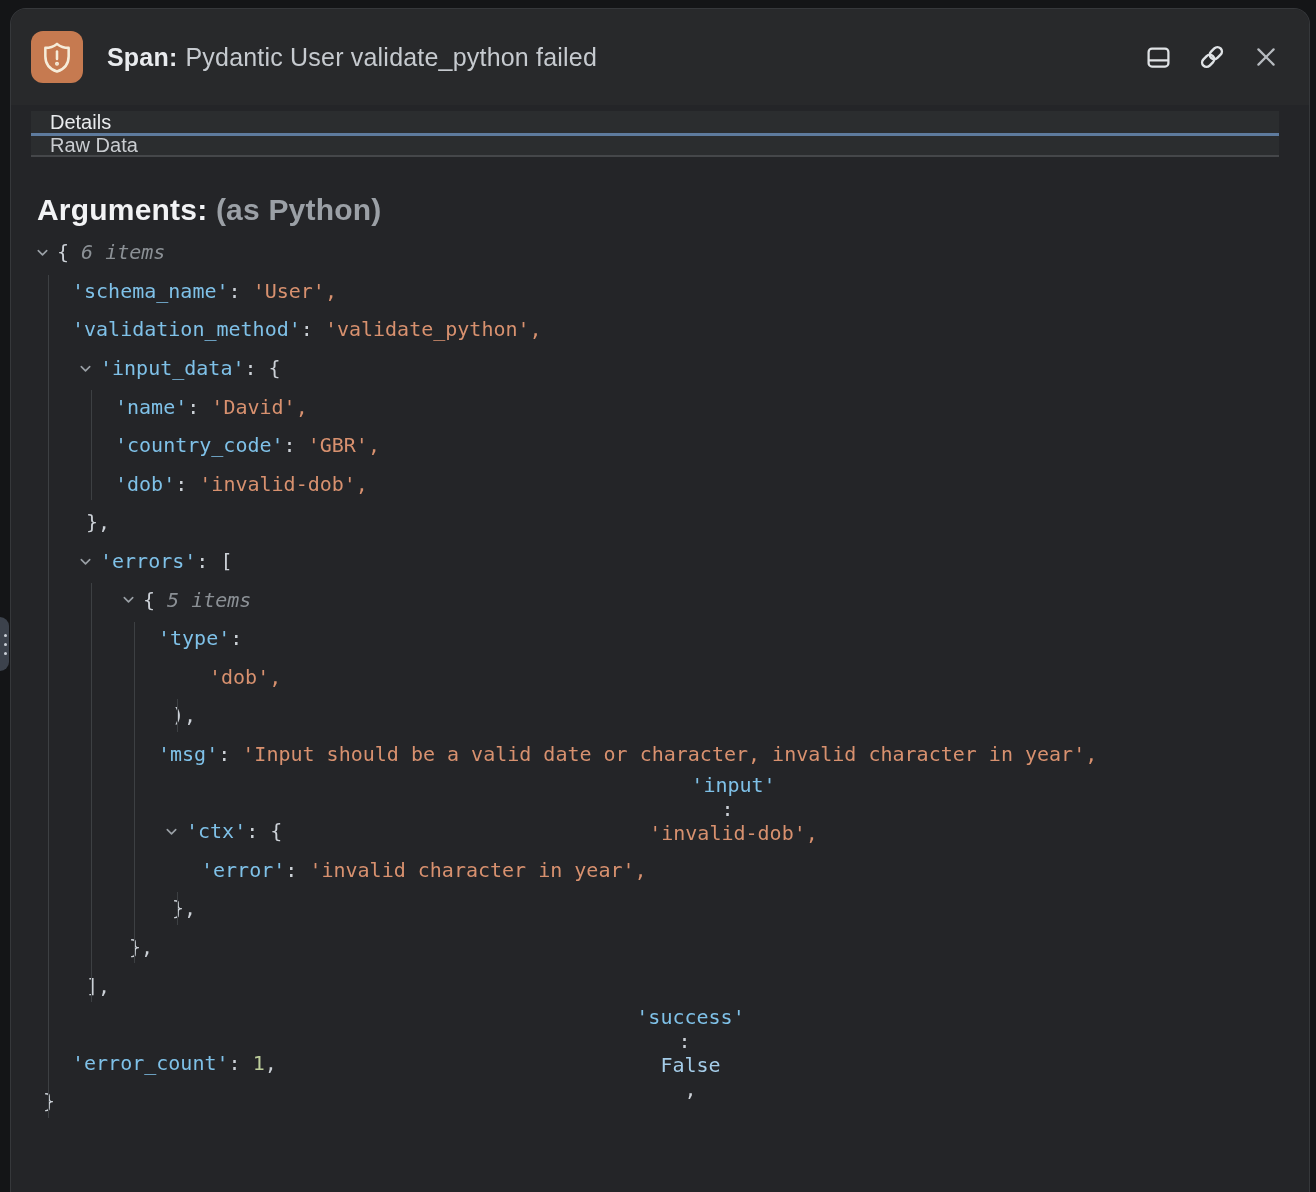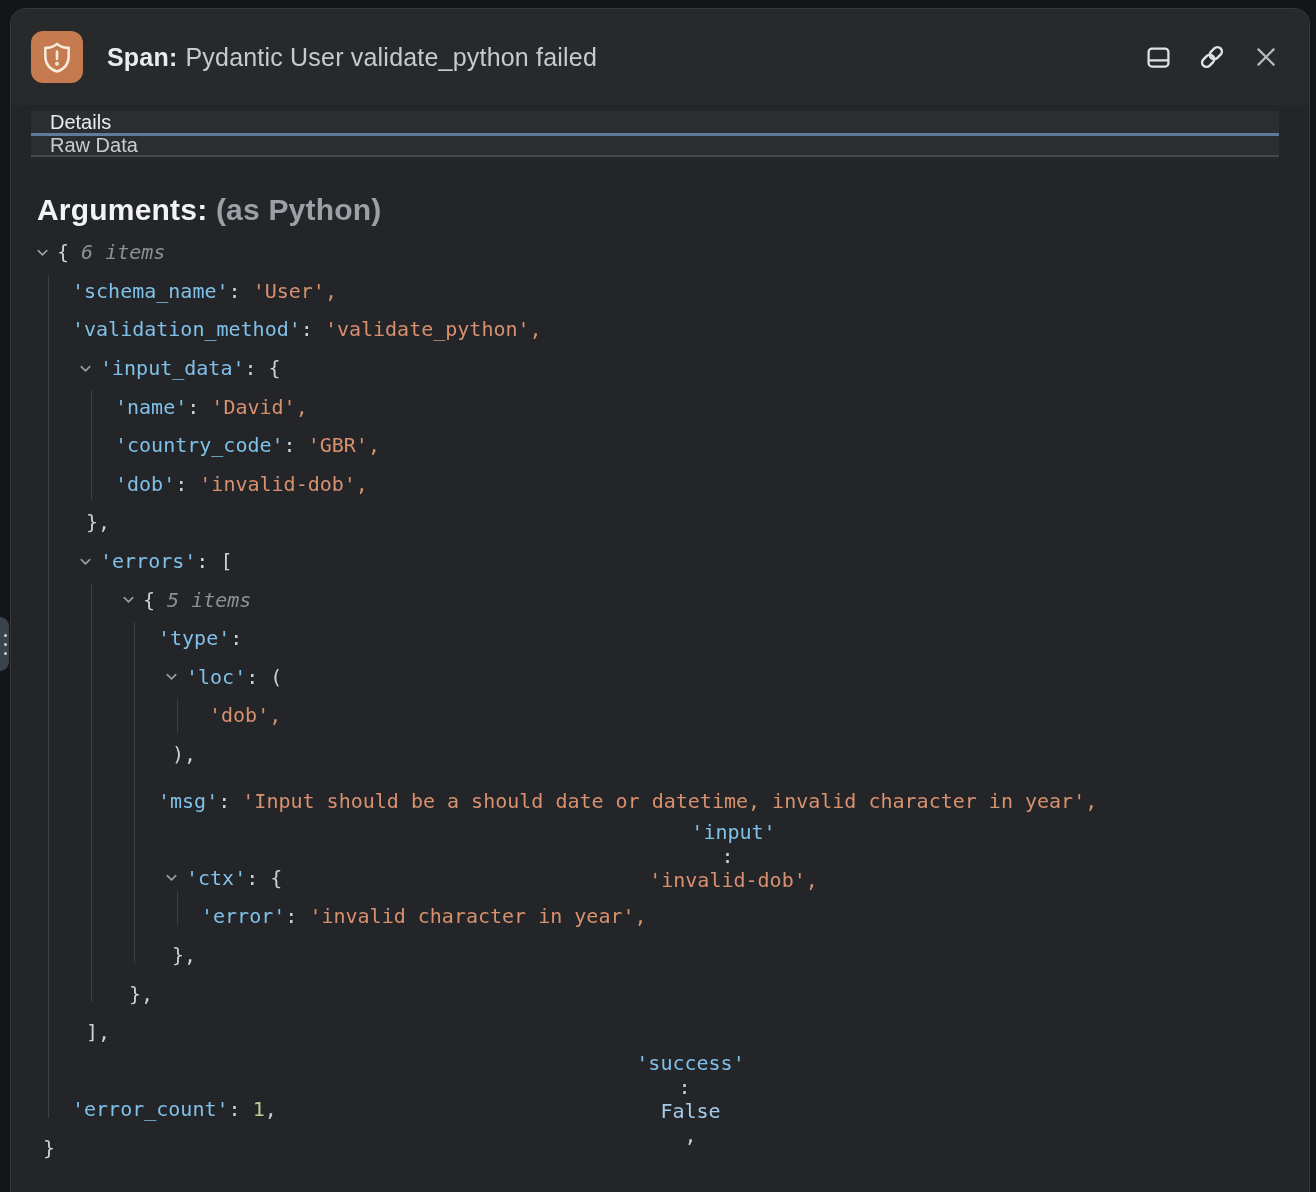--- a/index.html
+++ b/index.html
@@ -137,27 +137,24 @@
           <div class="line" style="padding-left: 86px;"><span class="k">'dob'</span><span class="p">: </span><span class="s">'invalid-dob',</span></div>
           <div class="line" style="padding-left: 57px;"><span class="p">},</span></div>
           <i class="guide" style="left: 62px; top: 157.4px; height: 109.8px;"></i>
           <div class="line" style="padding-left: 49px;"><span class="caret"><svg width="15" height="15" viewBox="0 0 16 16" fill="none" stroke="currentColor" stroke-width="1.7" stroke-linecap="round" stroke-linejoin="round">
                 <path d="M3.5 6l4.5 4.5L12.5 6"></path>
               </svg></span><span class="k">'errors'</span><span class="p">: [</span></div>
           <div class="line" style="padding-left: 92px;"><span class="caret"><svg width="15" height="15" viewBox="0 0 16 16" fill="none" stroke="currentColor" stroke-width="1.7" stroke-linecap="round" stroke-linejoin="round">
                 <path d="M3.5 6l4.5 4.5L12.5 6"></path>
               </svg></span><span class="p">{ </span><span class="m">5 items</span></div>
           <div class="line" style="padding-left: 129px;"><span class="k">'type'</span><span class="p">: </span></div>
-          <div class="line" style="padding-left: 135px;"><span class="caret"><svg width="15" height="15" viewBox="0 0 16 16" fill="none" stroke="currentColor" stroke-width="1.7" stroke-linecap="round" stroke-linejoin="round">
-                <path d="M3.5 6l4.5 4.5L12.5 6"></path>
-              </svg></span><span class="k">'loc'</span><span class="p">: (</span></div>
           <div class="line" style="padding-left: 180px;"><span class="s">'dob',</span></div>
           <div class="line" style="padding-left: 143px;"><span class="p">),</span></div>
           <i class="guide" style="left: 148px; top: 466.2px; height: 32.6px;"></i>
-          <div class="line" style="padding-left: 129px; margin-top: 8px;"><span class="k">'msg'</span><span class="p">: </span><span class="s">'Input should be a should date or datetime, invalid character in year',</span></div>
+          <div class="line" style="padding-left: 129px;"><span class="k">'msg'</span><span class="p">: </span><span class="s">'Input should be a valid date or character, invalid character in year',</span></div>
           <div class="line" style="padding-left: 129px; flex-direction: column;"><span class="k">'input'</span><span class="p">: </span><span class="s">'invalid-dob',</span></div>
           <div class="line" style="padding-left: 135px;"><span class="caret"><svg width="15" height="15" viewBox="0 0 16 16" fill="none" stroke="currentColor" stroke-width="1.7" stroke-linecap="round" stroke-linejoin="round">
                 <path d="M3.5 6l4.5 4.5L12.5 6"></path>
               </svg></span><span class="k">'ctx'</span><span class="p">: {</span></div>
           <div class="line" style="padding-left: 172px;"><span class="k">'error'</span><span class="p">: </span><span class="s">'invalid character in year',</span></div>
           <div class="line" style="padding-left: 143px;"><span class="p">},</span></div>
           <i class="guide" style="left: 148px; top: 659.2px; height: 32.6px;"></i>
           <div class="line" style="padding-left: 100px;"><span class="p">},</span></div>
           <i class="guide" style="left: 105px; top: 389px; height: 341.4px;"></i>
           <div class="line" style="padding-left: 57px;"><span class="p">],</span></div>

